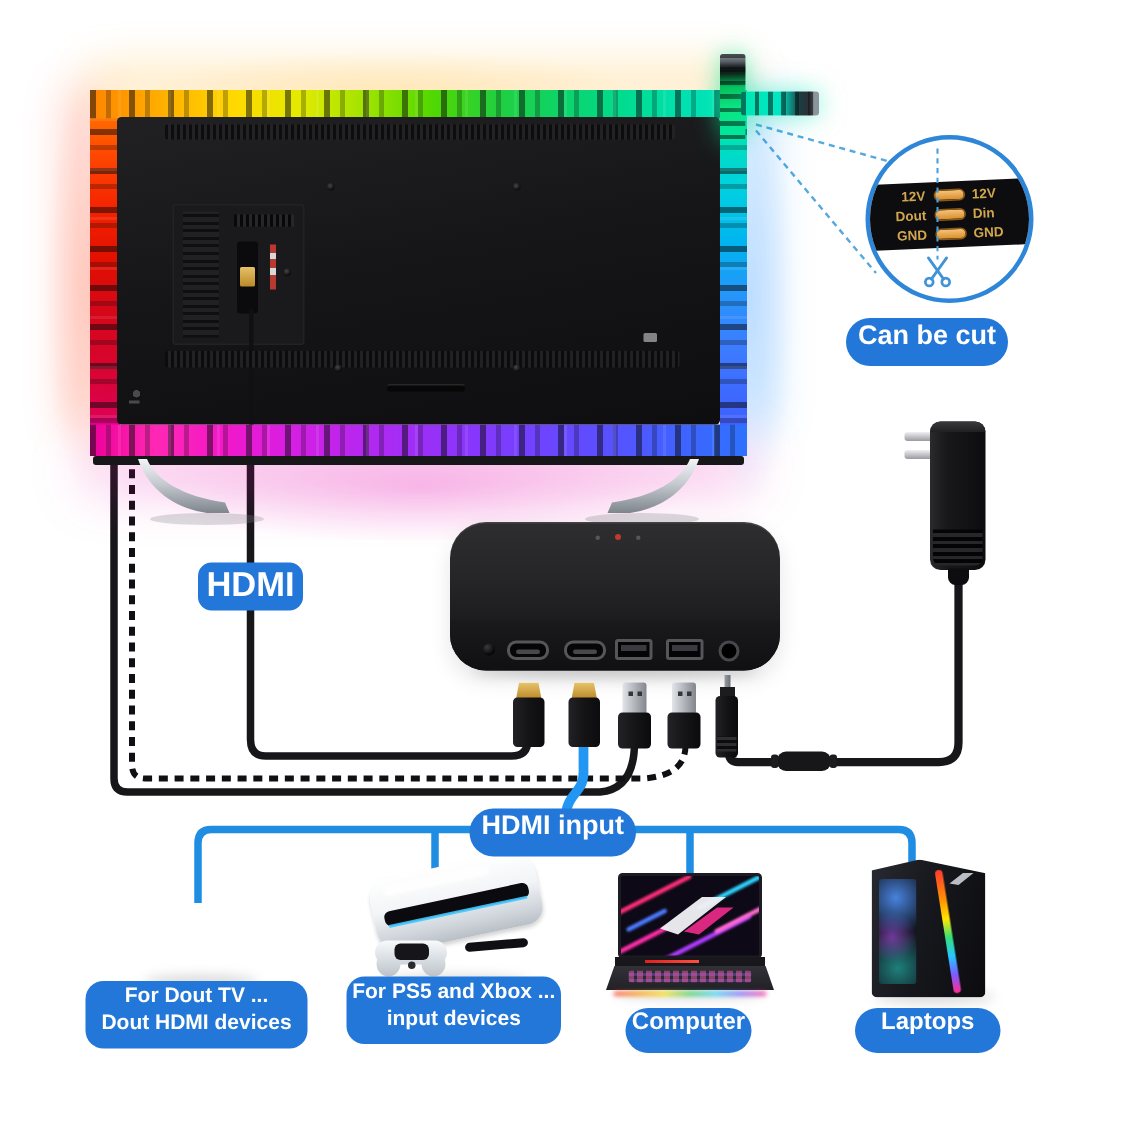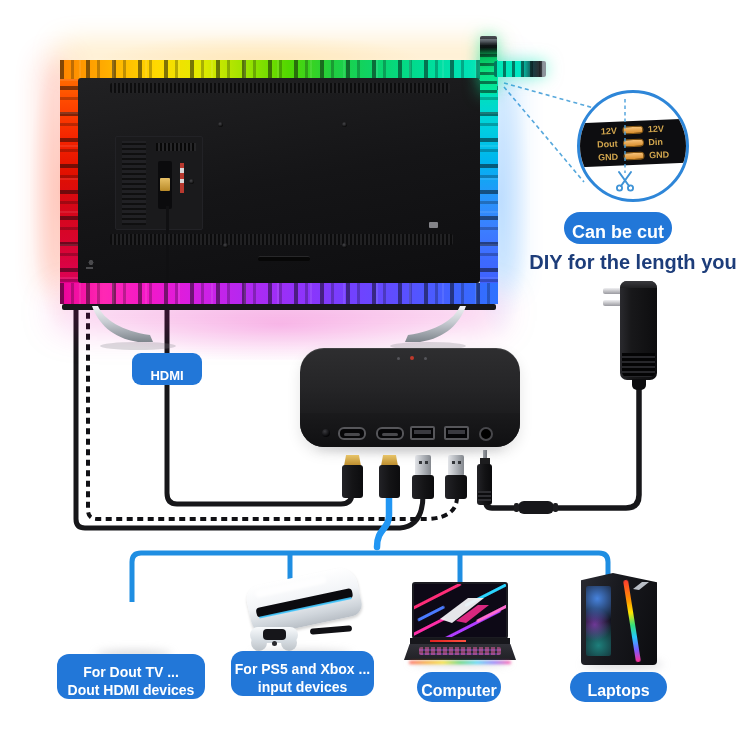--- a/index.html
+++ b/index.html
@@ -1,19 +1,19 @@
 <!DOCTYPE html>
 <html style="--label_blue: #2277d8; --line_blue: #1f8ee2; --hdmi_cable_blue: #2196f3; --diy_text_blue: #1d3d7a; --strip_pad_gold: #edb469;"><head>
 <meta charset="utf-8">
 <style>
 *{margin:0;padding:0;box-sizing:border-box}
 html,body{width:750px;height:750px;background:#fff;font-family:"Liberation Sans",sans-serif}
 #canvas{position:relative;width:750px;height:750px;background:#fff;overflow:hidden}
 svg.layer{position:absolute;left:0;top:0;z-index:5}
-.lbl{position:absolute;background:var(--label_blue);color:#fff;font-weight:bold;display:flex;flex-direction:column;align-items:center;justify-content:flex-end;text-align:center;z-index:8;line-height:1.3}
+.lbl{position:absolute;background:var(--label_blue);color:#fff;font-weight:bold;display:flex;flex-direction:column;align-items:center;justify-content:flex-start;text-align:center;z-index:8;line-height:1.3}
 
 #tv-bloom{position:absolute;left:30px;top:30px;width:500px;height:330px;z-index:2;background:
  radial-gradient(ellipse 260px 55px at 250px 295px, rgba(235,40,190,.22), transparent 70%),
  radial-gradient(ellipse 240px 45px at 230px 35px, rgba(255,190,40,.18), transparent 70%),
  radial-gradient(ellipse 45px 200px at 30px 160px, rgba(255,70,30,.16), transparent 70%),
  radial-gradient(ellipse 45px 200px at 470px 170px, rgba(40,130,255,.16), transparent 70%)}
 #tv{position:absolute;left:60px;top:60px;width:438px;height:250px;z-index:6}
 .strip{position:absolute;overflow:hidden}
 .strip::after{content:"";position:absolute;inset:0;background:
  repeating-linear-gradient(90deg,transparent 0 19px,rgba(255,255,255,.09) 19px 21px,transparent 21px 33px),
@@ -113,21 +113,21 @@
 #lap-base{position:absolute;left:0;top:62px;width:112px;height:16px;background:linear-gradient(180deg,#313138,#212126);clip-path:polygon(5% 0,95% 0,100% 100%,0 100%)}
 #lap-keys{position:absolute;left:15px;top:3px;width:82px;height:8px;background:repeating-linear-gradient(90deg,rgba(255,100,180,.45) 0 4px,rgba(20,20,25,0) 4px 6px),repeating-linear-gradient(0deg,rgba(150,90,255,.35) 0 2.5px,rgba(20,20,25,0) 2.5px 4px);border-radius:2px}
 #lap-glow{position:absolute;left:5px;top:79px;width:102px;height:3px;background:linear-gradient(90deg,#ff3b30,#ff9500,#ffe100,#39d353,#2bd4ff,#7a5cff,#ff2d92);filter:blur(1.4px);border-radius:2px;opacity:.8}
 
 #pc{position:absolute;left:577px;top:571px;width:84px;height:98px;z-index:6}
 #pc-body{position:absolute;left:4px;top:2px;width:76px;height:92px;background:linear-gradient(105deg,#292a31 0%,#17181d 45%,#0c0c0f 100%);clip-path:polygon(0 8%,42% 0,100% 10%,100% 100%,0 100%);border-radius:4px}
 #pc-glass{position:absolute;left:9px;top:15px;width:25px;height:70px;background:radial-gradient(circle at 45% 18%,rgba(80,150,255,.85),transparent 42%),radial-gradient(circle at 35% 55%,rgba(170,70,220,.6),transparent 40%),radial-gradient(circle at 50% 85%,rgba(40,215,200,.55),transparent 42%),#11141e;border-radius:2px}
 #pc-rgb{position:absolute;left:46px;top:9px;width:5px;height:83px;transform:rotate(-9deg);transform-origin:50% 0;background:linear-gradient(180deg,#ff3b30,#ff9500 25%,#ffe600 40%,#34e07a 55%,#25c8ff 70%,#7a5cff 85%,#ff2d92);filter:blur(.4px);border-radius:3px}
 #pc-logo{position:absolute;left:54px;top:9px;z-index:2}
 
-#lbl-hdmi{left:132px;top:353px;width:70px;height:32px;border-radius:9px;font-size:13px}
+#lbl-hdmi{left:132px;top:375px;width:70px;height:32px;border-radius:9px;font-size:23px}
 #lbl-canbecut{left:564px;top:212px;width:108px;height:32px;border-radius:16px;font-size:18px}
 #lbl-hdmiinput{left:313px;top:539px;width:111px;height:32px;border-radius:16px;font-size:18px}
 #lbl-atv{left:57px;top:654px;width:148px;height:45px;border-radius:12px;font-size:14px}
 #lbl-ps5{left:231px;top:651px;width:143px;height:45px;border-radius:12px;font-size:14px}
 #lbl-laptop{left:417px;top:672px;width:84px;height:30px;border-radius:15px;font-size:16px}
 #lbl-pc{left:570px;top:672px;width:97px;height:30px;border-radius:15px;font-size:16px}
 #diy{position:absolute;left:520px;top:251px;width:226px;height:26px;color:var(--diy_text_blue);font-size:20px;font-weight:bold;text-align:center;z-index:8}
 </style>
 </head>
 <body>
@@ -255,21 +255,23 @@
   <div id="dc-collar"></div>
   <div id="dc-plug"></div>
   <div id="coupler"></div>
 
   <div class="lbl" id="lbl-hdmi">
       <span>HDMI</span>
     </div>
   <div class="lbl" id="lbl-canbecut">
       <span>Can be cut</span>
     </div>
-  <div id="diy"><span>DIY for the length you</span></div>
+  <div class="lbl" id="lbl-hdmiinput">
+      <span>HDMI input</span>
+    </div>
   <div class="lbl" id="lbl-atv">
       <span>For Dout TV ...</span>
       <span>Dout HDMI devices</span>
     </div>
   <div class="lbl" id="lbl-ps5">
       <span>For PS5 and Xbox ...</span>
       <span>input devices</span>
     </div>
   <div class="lbl" id="lbl-laptop">
       <span>Computer</span>

